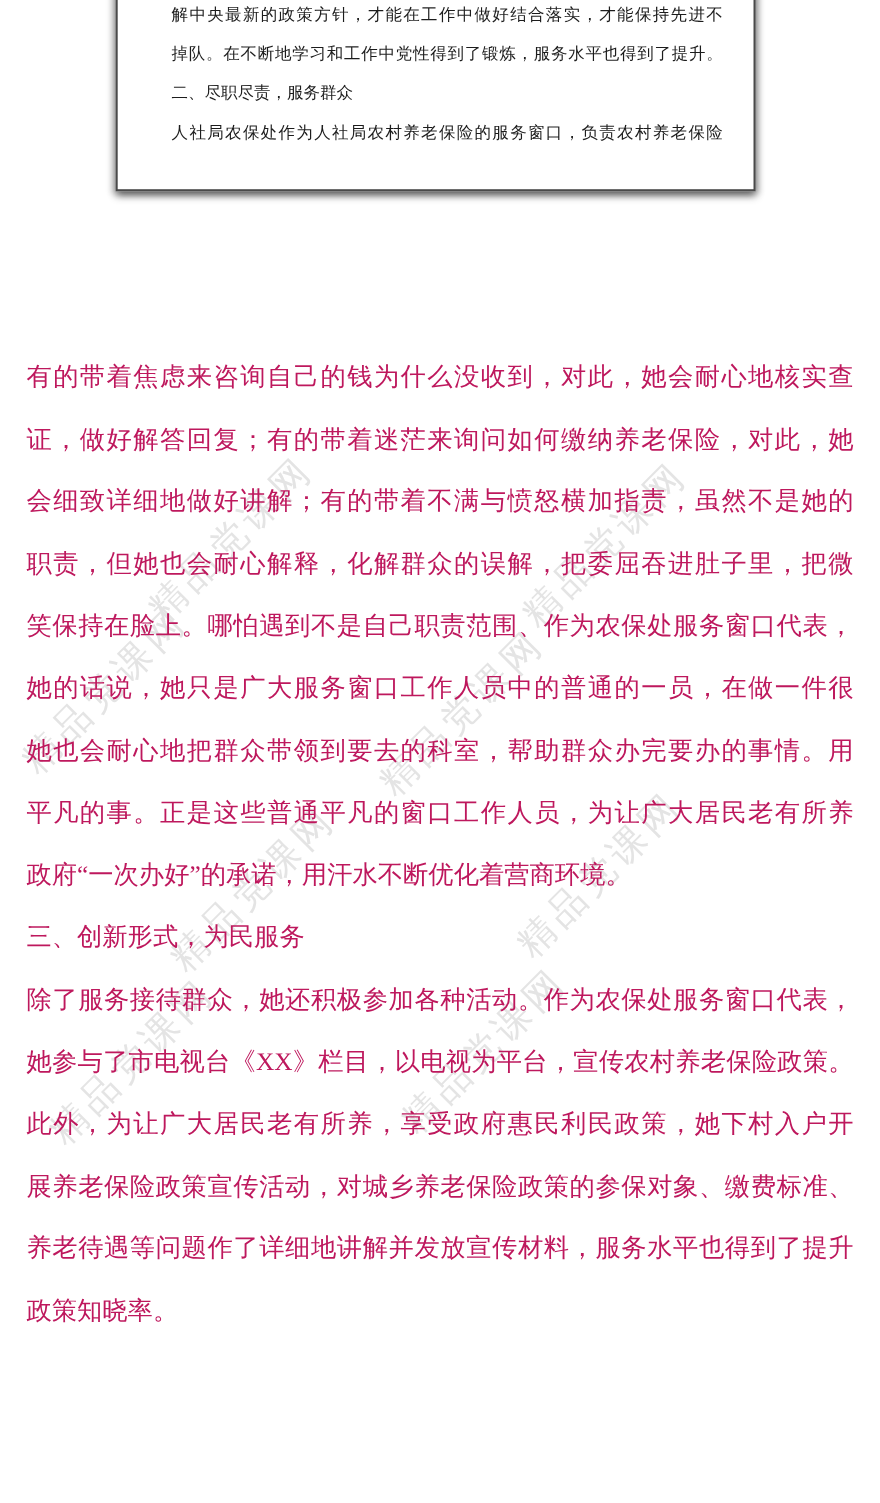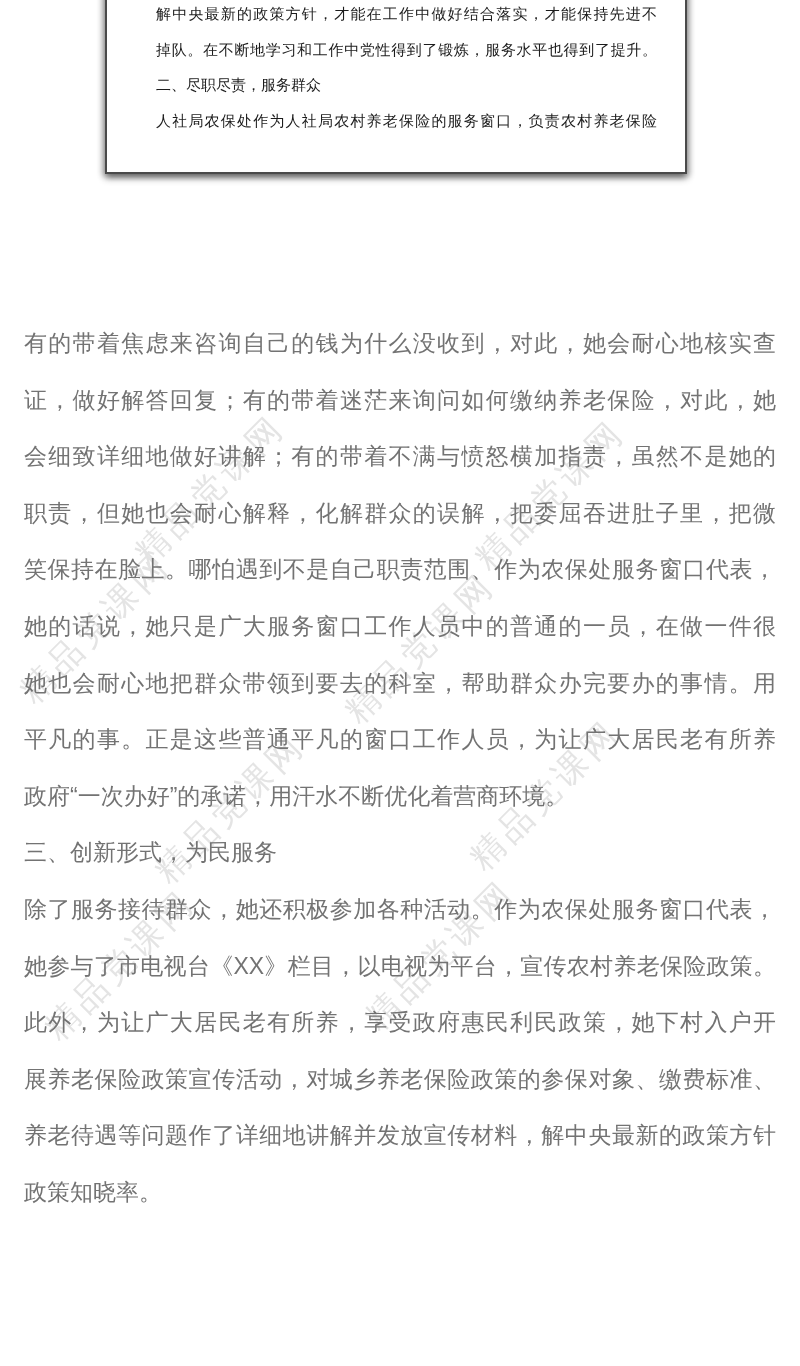--- a/index.html
+++ b/index.html
@@ -72,22 +72,23 @@
   .article {
     position: absolute;
     left: 24px;
     top: 315px;
     width: 752px;
     z-index: 1;
   }
   .article .line {
     font-size: 23px;
     line-height: 56.6px;
-    color: #737373;
+    color: #be185d;
     white-space: nowrap;
+    font-family: Liberation Serif, serif;
   }
 </style>
 </head>
 <body>
 
 <div class="watermark-layer">
   <span style="left:210px; top:490px;">精品党课网</span>
   <span style="left:550px; top:495px;">精品党课网</span>
   <span style="left:95px;  top:628px;">精品党课网</span>
   <span style="left:420px; top:648px;">精品党课网</span>
@@ -117,16 +118,16 @@
       <div class="line justify">她也会耐心地把群众带领到要去的科室，帮助群众办完要办的事情。用</div>
       <div class="line justify">平凡的事。正是这些普通平凡的窗口工作人员，为让广大居民老有所养</div>
       <div class="line plain">政府“一次办好”的承诺，用汗水不断优化着营商环境。</div>
     </div>
   <div class="line plain">三、创新形式，为民服务</div>
   <div>
       <div class="line justify">除了服务接待群众，她还积极参加各种活动。作为农保处服务窗口代表，</div>
       <div class="line justify">她参与了市电视台《XX》栏目，以电视为平台，宣传农村养老保险政策。</div>
       <div class="line justify">此外，为让广大居民老有所养，享受政府惠民利民政策，她下村入户开</div>
       <div class="line justify">展养老保险政策宣传活动，对城乡养老保险政策的参保对象、缴费标准、</div>
-      <div class="line justify">养老待遇等问题作了详细地讲解并发放宣传材料，解中央最新的政策方针</div>
+      <div class="line justify">养老待遇等问题作了详细地讲解并发放宣传材料，服务水平也得到了提升</div>
       <div class="line plain">政策知晓率。</div>
     </div>
 </article>
 
 </body></html>

